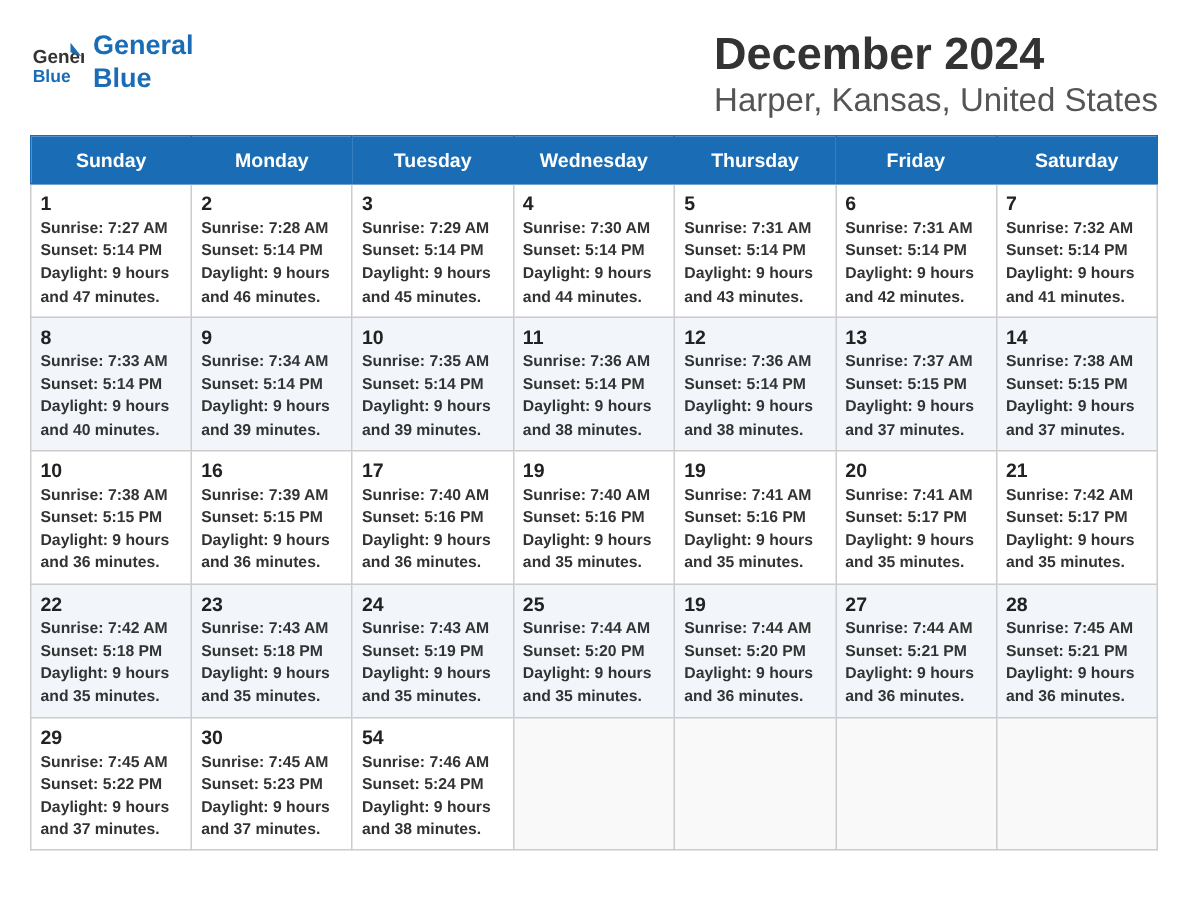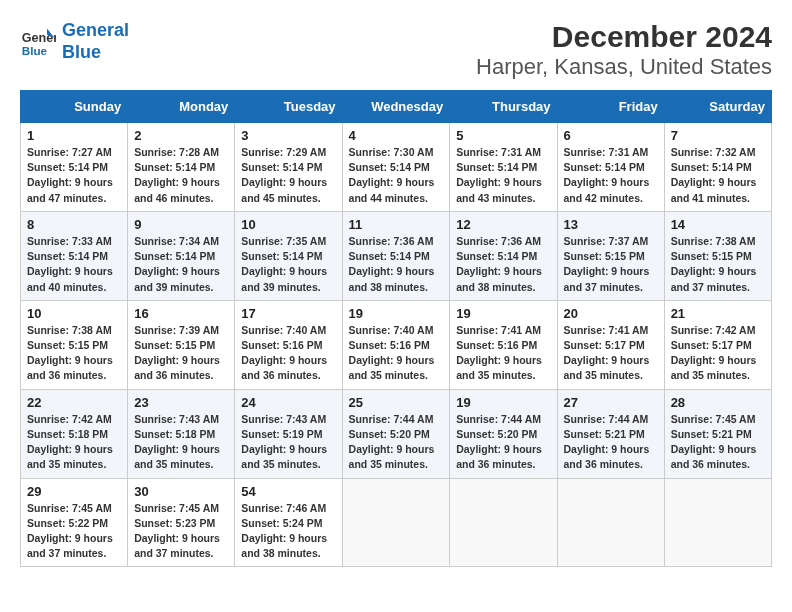--- a/index.html
+++ b/index.html
@@ -28,42 +28,42 @@
       line-height: 1.2;
     }
     .logo-text span {
       color: #1a6db5;
     }
     .logo-icon {
       width: 36px;
       height: 36px;
     }
     .title-block {
-      text-align: right;
+      text-align: left;
     }
     .title-block h1 {
       font-size: 30px;
       font-weight: bold;
       color: #333;
     }
     .title-block h2 {
       font-size: 22px;
       font-weight: normal;
       color: #555;
     }
     .calendar {
       width: 100%;
       border-collapse: collapse;
       font-size: 11px;
     }
     .calendar thead th {
       background-color: #1a6db5;
       color: #fff;
       padding: 8px 6px;
-      text-align: right;
+      text-align: center;
       font-size: 13px;
       font-weight: bold;
       border: 1px solid #1a6db5;
     }
     .calendar tbody td {
       border: 1px solid #ccc;
       vertical-align: top;
       padding: 5px 6px;
       min-height: 80px;
       width: 108px;

